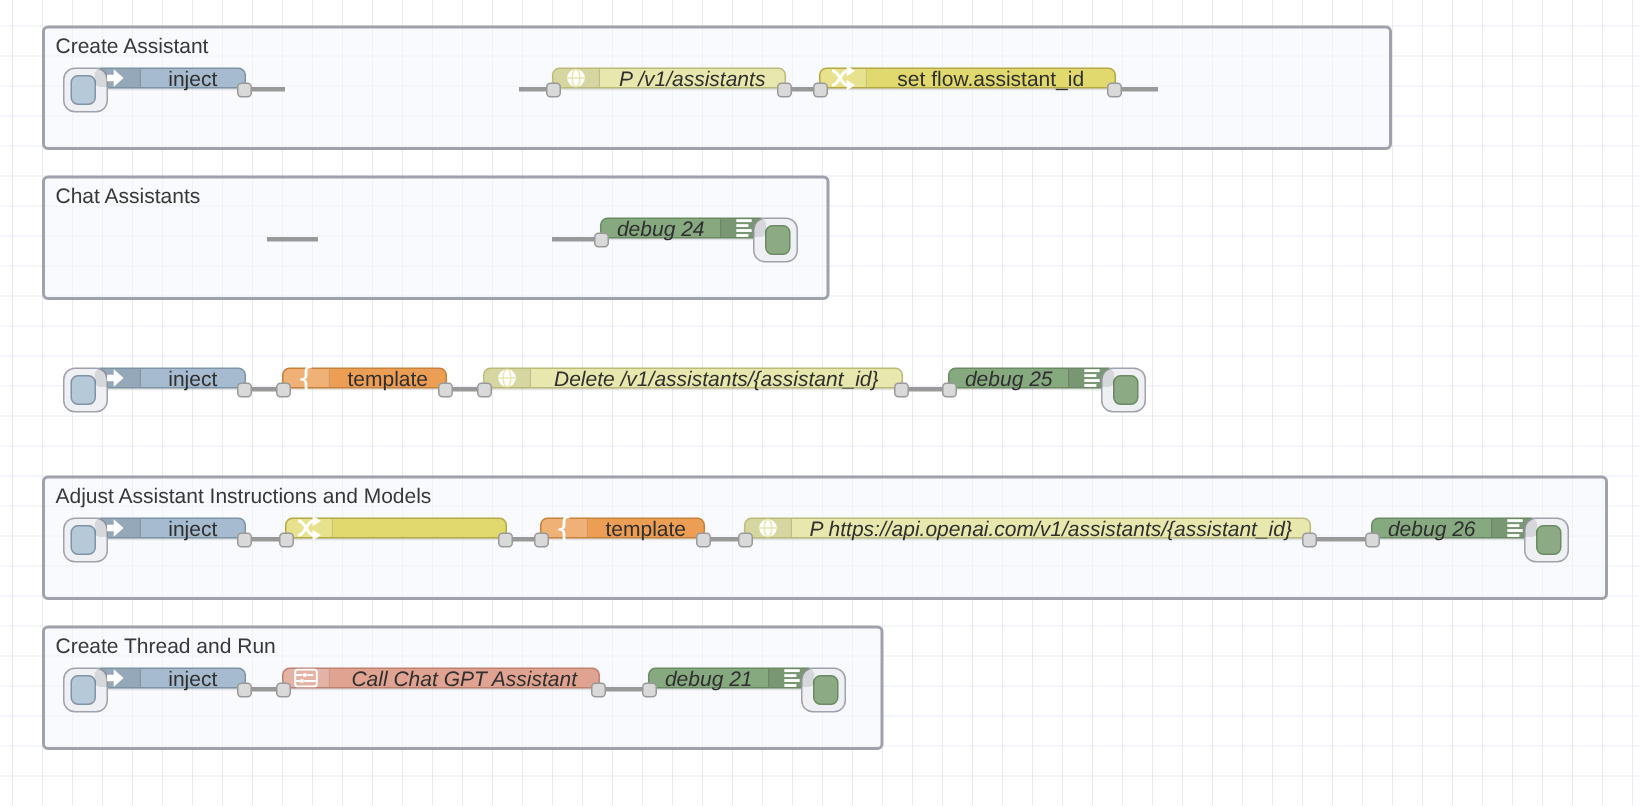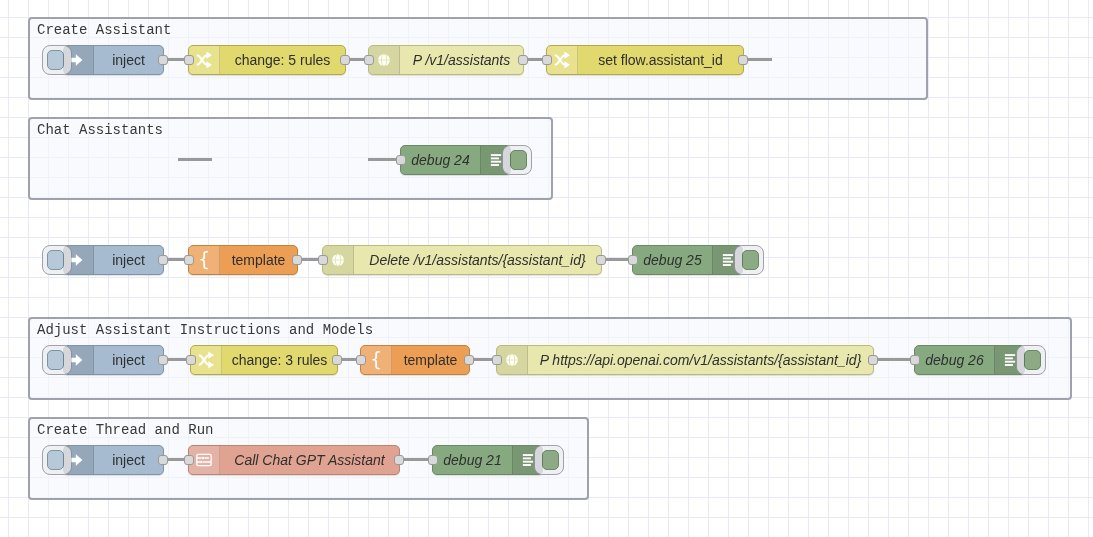--- a/index.html
+++ b/index.html
@@ -9,26 +9,25 @@
     background-color:#ffffff;
     background-image:linear-gradient(to right,#e8ebf5 1px,transparent 1px),
                      linear-gradient(to bottom,#e8ebf5 1px,transparent 1px);
     background-size:20px 20px;background-position:8px 17px;
     font-family:"Liberation Sans",sans-serif;
   }
   .group{
     position:absolute;box-sizing:border-box;
     border:2px solid #9fa1ac;border-radius:4px;
     background:rgba(246,247,252,0.62);
-    font-family:Liberation Mono, monospace;
   }
   .group-label{padding:3px 0 0 7px;font-size:14px;color:#383838;white-space:nowrap;}
   .wire{position:absolute;height:3px;background:#999;z-index:1;}
   .node{
-    position:absolute;height:30px;box-sizing:border-box;z-index:2;
+    position:absolute;height:14px;box-sizing:border-box;z-index:2;
     display:flex;align-items:stretch;
     background:var(--c);border:1px solid var(--b);border-radius:5px;
     box-shadow:0 1px 1px rgba(0,0,0,0.12);
   }
   .icon-cell{
     width:30px;flex:0 0 30px;display:flex;align-items:center;justify-content:center;
     background:var(--shade);border-right:1px solid rgba(0,0,0,0.12);
     border-radius:4px 0 0 4px;
   }
   .node.debug .icon-cell{border-right:none;border-left:1px solid rgba(0,0,0,0.12);border-radius:0 4px 4px 0;}
@@ -101,242 +100,226 @@
       </div>
     <div class="icon-cell">
       <svg width="22" height="22" viewBox="0 0 30 30">
           <path d="M6 12h6V7l9 8-9 8v-5H6z" fill="#fff"></path>
         </svg>
     </div>
     <div class="label">inject</div>
     <div class="port out"></div>
   </div>
 
-  <div class="node change" style="left:188px;top:45px;width:158px">
+
+  <div class="node http" style="left:368px;top:45px;width:156px">
+    <div class="icon-cell">
+      <svg width="22" height="22" viewBox="0 0 30 30">
+        <circle cx="15" cy="15" r="8" fill="#fff"></circle>
+        <ellipse cx="15" cy="15" rx="3.5" ry="8" fill="none" stroke="var(--c)" stroke-width="1.4"></ellipse>
+        <line x1="7" y1="15" x2="23" y2="15" stroke="var(--c)" stroke-width="1.4"></line>
+      </svg>
+    </div>
+    <div class="label it">P /v1/assistants</div>
+    <div class="port in"></div>
+    <div class="port out"></div>
+  </div>
+
+  <div class="node change" style="left:546px;top:45px;width:198px">
     <div class="icon-cell">
       <svg width="24" height="24" viewBox="0 0 30 30">
         <g stroke="#fff" stroke-width="2.6" fill="none">
             <path d="M6 21C12 21 13 9 19 9"></path>
             <path d="M6 9C12 9 13 21 19 21"></path>
           </g>
         <polygon points="18,4.5 25,9 18,13.5" fill="#fff"></polygon>
           <polygon points="18,16.5 25,21 18,25.5" fill="#fff"></polygon>
       </svg>
     </div>
-    <div class="label">change: 5 rules</div>
-    <div class="port in"></div>
-    <div class="port out"></div>
-  </div>
-
-  <div class="node http" style="left:368px;top:45px;width:156px">
+    <div class="label">set flow.assistant_id</div>
+    <div class="port in"></div>
+    <div class="port out"></div>
+  </div>
+
+
+
+
+  <div class="node debug" style="left:400px;top:145px;width:112px">
+    <div class="housing right">
+        <div class="btn"></div>
+      </div>
+    <div class="label it">debug 24</div>
+    <div class="icon-cell">
+      <svg width="22" height="22" viewBox="0 0 30 30" fill="#fff">
+        <rect x="8" y="7" width="14" height="2.6"></rect>
+          <rect x="8" y="11.5" width="11" height="2.6"></rect>
+        <rect x="8" y="16" width="14" height="2.6"></rect>
+          <rect x="8" y="20.5" width="11" height="2.6"></rect>
+      </svg>
+    </div>
+    <div class="port in"></div>
+  </div>
+
+  <div class="node inject" style="left:62px;top:245px;width:102px">
+    <div class="housing left">
+        <div class="btn"></div>
+      </div>
+    <div class="icon-cell">
+      <svg width="22" height="22" viewBox="0 0 30 30">
+          <path d="M6 12h6V7l9 8-9 8v-5H6z" fill="#fff"></path>
+        </svg>
+    </div>
+    <div class="label">inject</div>
+    <div class="port out"></div>
+  </div>
+
+  <div class="node template" style="left:188px;top:245px;width:110px">
+    <div class="icon-cell">
+      <svg width="24" height="26" viewBox="0 0 30 30">
+        <text x="15" y="23" text-anchor="middle" font-size="24" fill="#fff" font-family="DejaVu Sans, sans-serif">{</text>
+      </svg>
+    </div>
+    <div class="label">template</div>
+    <div class="port in"></div>
+    <div class="port out"></div>
+  </div>
+
+  <div class="node http" style="left:322px;top:245px;width:280px">
     <div class="icon-cell">
       <svg width="22" height="22" viewBox="0 0 30 30">
         <circle cx="15" cy="15" r="8" fill="#fff"></circle>
         <ellipse cx="15" cy="15" rx="3.5" ry="8" fill="none" stroke="var(--c)" stroke-width="1.4"></ellipse>
         <line x1="7" y1="15" x2="23" y2="15" stroke="var(--c)" stroke-width="1.4"></line>
       </svg>
     </div>
-    <div class="label it">P /v1/assistants</div>
-    <div class="port in"></div>
-    <div class="port out"></div>
-  </div>
-
-  <div class="node change" style="left:546px;top:45px;width:198px">
+    <div class="label it">Delete /v1/assistants/{assistant_id}</div>
+    <div class="port in"></div>
+    <div class="port out"></div>
+  </div>
+
+  <div class="node debug" style="left:632px;top:245px;width:112px">
+    <div class="housing right">
+        <div class="btn"></div>
+      </div>
+    <div class="label it">debug 25</div>
+    <div class="icon-cell">
+      <svg width="22" height="22" viewBox="0 0 30 30" fill="#fff">
+        <rect x="8" y="7" width="14" height="2.6"></rect>
+          <rect x="8" y="11.5" width="11" height="2.6"></rect>
+        <rect x="8" y="16" width="14" height="2.6"></rect>
+          <rect x="8" y="20.5" width="11" height="2.6"></rect>
+      </svg>
+    </div>
+    <div class="port in"></div>
+  </div>
+
+  <div class="node inject" style="left:62px;top:345px;width:102px">
+    <div class="housing left">
+        <div class="btn"></div>
+      </div>
+    <div class="icon-cell">
+      <svg width="22" height="22" viewBox="0 0 30 30">
+          <path d="M6 12h6V7l9 8-9 8v-5H6z" fill="#fff"></path>
+        </svg>
+    </div>
+    <div class="label">inject</div>
+    <div class="port out"></div>
+  </div>
+
+  <div class="node change" style="left:190px;top:345px;width:148px">
     <div class="icon-cell">
       <svg width="24" height="24" viewBox="0 0 30 30">
         <g stroke="#fff" stroke-width="2.6" fill="none">
             <path d="M6 21C12 21 13 9 19 9"></path>
             <path d="M6 9C12 9 13 21 19 21"></path>
           </g>
         <polygon points="18,4.5 25,9 18,13.5" fill="#fff"></polygon>
           <polygon points="18,16.5 25,21 18,25.5" fill="#fff"></polygon>
       </svg>
     </div>
-    <div class="label">set flow.assistant_id</div>
-    <div class="port in"></div>
-    <div class="port out"></div>
-  </div>
-
-
-
-
-  <div class="node debug" style="left:400px;top:145px;width:112px">
+    <div class="port in"></div>
+    <div class="port out"></div>
+  </div>
+
+  <div class="node template" style="left:360px;top:345px;width:110px">
+    <div class="icon-cell">
+      <svg width="24" height="26" viewBox="0 0 30 30">
+        <text x="15" y="23" text-anchor="middle" font-size="24" fill="#fff" font-family="DejaVu Sans, sans-serif">{</text>
+      </svg>
+    </div>
+    <div class="label">template</div>
+    <div class="port in"></div>
+    <div class="port out"></div>
+  </div>
+
+  <div class="node http" style="left:496px;top:345px;width:378px">
+    <div class="icon-cell">
+      <svg width="22" height="22" viewBox="0 0 30 30">
+        <circle cx="15" cy="15" r="8" fill="#fff"></circle>
+        <ellipse cx="15" cy="15" rx="3.5" ry="8" fill="none" stroke="var(--c)" stroke-width="1.4"></ellipse>
+        <line x1="7" y1="15" x2="23" y2="15" stroke="var(--c)" stroke-width="1.4"></line>
+      </svg>
+    </div>
+    <div class="label it">P https://api.openai.com/v1/assistants/{assistant_id}</div>
+    <div class="port in"></div>
+    <div class="port out"></div>
+  </div>
+
+  <div class="node debug" style="left:914px;top:345px;width:112px">
     <div class="housing right">
         <div class="btn"></div>
       </div>
-    <div class="label it">debug 24</div>
+    <div class="label it">debug 26</div>
     <div class="icon-cell">
       <svg width="22" height="22" viewBox="0 0 30 30" fill="#fff">
         <rect x="8" y="7" width="14" height="2.6"></rect>
           <rect x="8" y="11.5" width="11" height="2.6"></rect>
         <rect x="8" y="16" width="14" height="2.6"></rect>
           <rect x="8" y="20.5" width="11" height="2.6"></rect>
       </svg>
     </div>
     <div class="port in"></div>
   </div>
 
-  <div class="node inject" style="left:62px;top:245px;width:102px">
+  <div class="node inject" style="left:62px;top:445px;width:102px">
     <div class="housing left">
         <div class="btn"></div>
       </div>
     <div class="icon-cell">
       <svg width="22" height="22" viewBox="0 0 30 30">
           <path d="M6 12h6V7l9 8-9 8v-5H6z" fill="#fff"></path>
         </svg>
     </div>
     <div class="label">inject</div>
     <div class="port out"></div>
   </div>
 
-  <div class="node template" style="left:188px;top:245px;width:110px">
-    <div class="icon-cell">
-      <svg width="24" height="26" viewBox="0 0 30 30">
-        <text x="15" y="23" text-anchor="middle" font-size="24" fill="#fff" font-family="DejaVu Sans, sans-serif">{</text>
-      </svg>
-    </div>
-    <div class="label">template</div>
-    <div class="port in"></div>
-    <div class="port out"></div>
-  </div>
-
-  <div class="node http" style="left:322px;top:245px;width:280px">
-    <div class="icon-cell">
-      <svg width="22" height="22" viewBox="0 0 30 30">
-        <circle cx="15" cy="15" r="8" fill="#fff"></circle>
-        <ellipse cx="15" cy="15" rx="3.5" ry="8" fill="none" stroke="var(--c)" stroke-width="1.4"></ellipse>
-        <line x1="7" y1="15" x2="23" y2="15" stroke="var(--c)" stroke-width="1.4"></line>
-      </svg>
-    </div>
-    <div class="label it">Delete /v1/assistants/{assistant_id}</div>
-    <div class="port in"></div>
-    <div class="port out"></div>
-  </div>
-
-  <div class="node debug" style="left:632px;top:245px;width:112px">
+  <div class="node subflow" style="left:188px;top:445px;width:212px">
+    <div class="icon-cell">
+      <svg width="24" height="24" viewBox="0 0 30 30">
+        <rect x="6" y="8" width="18" height="14" rx="2" fill="none" stroke="#fff" stroke-width="1.6"></rect>
+        <path d="M6 12.5h6M16 12.5h5M6 17.5h4M13.5 17.5h10.5" stroke="#fff" stroke-width="1.6" fill="none"></path>
+        <rect x="12.6" y="11.1" width="2.8" height="2.8" fill="#fff"></rect>
+        <rect x="10.2" y="16.1" width="2.8" height="2.8" fill="#fff"></rect>
+      </svg>
+    </div>
+    <div class="label it">Call Chat GPT Assistant</div>
+    <div class="port in"></div>
+    <div class="port out"></div>
+  </div>
+
+  <div class="node debug" style="left:432px;top:445px;width:112px">
     <div class="housing right">
         <div class="btn"></div>
       </div>
-    <div class="label it">debug 25</div>
+    <div class="label it">debug 21</div>
     <div class="icon-cell">
       <svg width="22" height="22" viewBox="0 0 30 30" fill="#fff">
         <rect x="8" y="7" width="14" height="2.6"></rect>
           <rect x="8" y="11.5" width="11" height="2.6"></rect>
         <rect x="8" y="16" width="14" height="2.6"></rect>
           <rect x="8" y="20.5" width="11" height="2.6"></rect>
       </svg>
     </div>
     <div class="port in"></div>
   </div>
 
-  <div class="node inject" style="left:62px;top:345px;width:102px">
-    <div class="housing left">
-        <div class="btn"></div>
-      </div>
-    <div class="icon-cell">
-      <svg width="22" height="22" viewBox="0 0 30 30">
-          <path d="M6 12h6V7l9 8-9 8v-5H6z" fill="#fff"></path>
-        </svg>
-    </div>
-    <div class="label">inject</div>
-    <div class="port out"></div>
-  </div>
-
-  <div class="node change" style="left:190px;top:345px;width:148px">
-    <div class="icon-cell">
-      <svg width="24" height="24" viewBox="0 0 30 30">
-        <g stroke="#fff" stroke-width="2.6" fill="none">
-            <path d="M6 21C12 21 13 9 19 9"></path>
-            <path d="M6 9C12 9 13 21 19 21"></path>
-          </g>
-        <polygon points="18,4.5 25,9 18,13.5" fill="#fff"></polygon>
-          <polygon points="18,16.5 25,21 18,25.5" fill="#fff"></polygon>
-      </svg>
-    </div>
-    <div class="label">change: 3 rules</div>
-    <div class="port in"></div>
-    <div class="port out"></div>
-  </div>
-
-  <div class="node template" style="left:360px;top:345px;width:110px">
-    <div class="icon-cell">
-      <svg width="24" height="26" viewBox="0 0 30 30">
-        <text x="15" y="23" text-anchor="middle" font-size="24" fill="#fff" font-family="DejaVu Sans, sans-serif">{</text>
-      </svg>
-    </div>
-    <div class="label">template</div>
-    <div class="port in"></div>
-    <div class="port out"></div>
-  </div>
-
-  <div class="node http" style="left:496px;top:345px;width:378px">
-    <div class="icon-cell">
-      <svg width="22" height="22" viewBox="0 0 30 30">
-        <circle cx="15" cy="15" r="8" fill="#fff"></circle>
-        <ellipse cx="15" cy="15" rx="3.5" ry="8" fill="none" stroke="var(--c)" stroke-width="1.4"></ellipse>
-        <line x1="7" y1="15" x2="23" y2="15" stroke="var(--c)" stroke-width="1.4"></line>
-      </svg>
-    </div>
-    <div class="label it">P https://api.openai.com/v1/assistants/{assistant_id}</div>
-    <div class="port in"></div>
-    <div class="port out"></div>
-  </div>
-
-  <div class="node debug" style="left:914px;top:345px;width:112px">
-    <div class="housing right">
-        <div class="btn"></div>
-      </div>
-    <div class="label it">debug 26</div>
-    <div class="icon-cell">
-      <svg width="22" height="22" viewBox="0 0 30 30" fill="#fff">
-        <rect x="8" y="7" width="14" height="2.6"></rect>
-          <rect x="8" y="11.5" width="11" height="2.6"></rect>
-        <rect x="8" y="16" width="14" height="2.6"></rect>
-          <rect x="8" y="20.5" width="11" height="2.6"></rect>
-      </svg>
-    </div>
-    <div class="port in"></div>
-  </div>
-
-  <div class="node inject" style="left:62px;top:445px;width:102px">
-    <div class="housing left">
-        <div class="btn"></div>
-      </div>
-    <div class="icon-cell">
-      <svg width="22" height="22" viewBox="0 0 30 30">
-          <path d="M6 12h6V7l9 8-9 8v-5H6z" fill="#fff"></path>
-        </svg>
-    </div>
-    <div class="label">inject</div>
-    <div class="port out"></div>
-  </div>
-
-  <div class="node subflow" style="left:188px;top:445px;width:212px">
-    <div class="icon-cell">
-      <svg width="24" height="24" viewBox="0 0 30 30">
-        <rect x="6" y="8" width="18" height="14" rx="2" fill="none" stroke="#fff" stroke-width="1.6"></rect>
-        <path d="M6 12.5h6M16 12.5h5M6 17.5h4M13.5 17.5h10.5" stroke="#fff" stroke-width="1.6" fill="none"></path>
-        <rect x="12.6" y="11.1" width="2.8" height="2.8" fill="#fff"></rect>
-        <rect x="10.2" y="16.1" width="2.8" height="2.8" fill="#fff"></rect>
-      </svg>
-    </div>
-    <div class="label it">Call Chat GPT Assistant</div>
-    <div class="port in"></div>
-    <div class="port out"></div>
-  </div>
-
-  <div class="node debug" style="left:432px;top:445px;width:112px">
-    <div class="housing right">
-        <div class="btn"></div>
-      </div>
-    <div class="label it">debug 21</div>
-    <div class="icon-cell">
-      <svg width="22" height="22" viewBox="0 0 30 30" fill="#fff">
-        <rect x="8" y="7" width="14" height="2.6"></rect>
-          <rect x="8" y="11.5" width="11" height="2.6"></rect>
-        <rect x="8" y="16" width="14" height="2.6"></rect>
-          <rect x="8" y="20.5" width="11" height="2.6"></rect>
-      </svg>
-    </div>
-    <div class="port in"></div>
-  </div>
-
 </div>
 
 </body></html>

